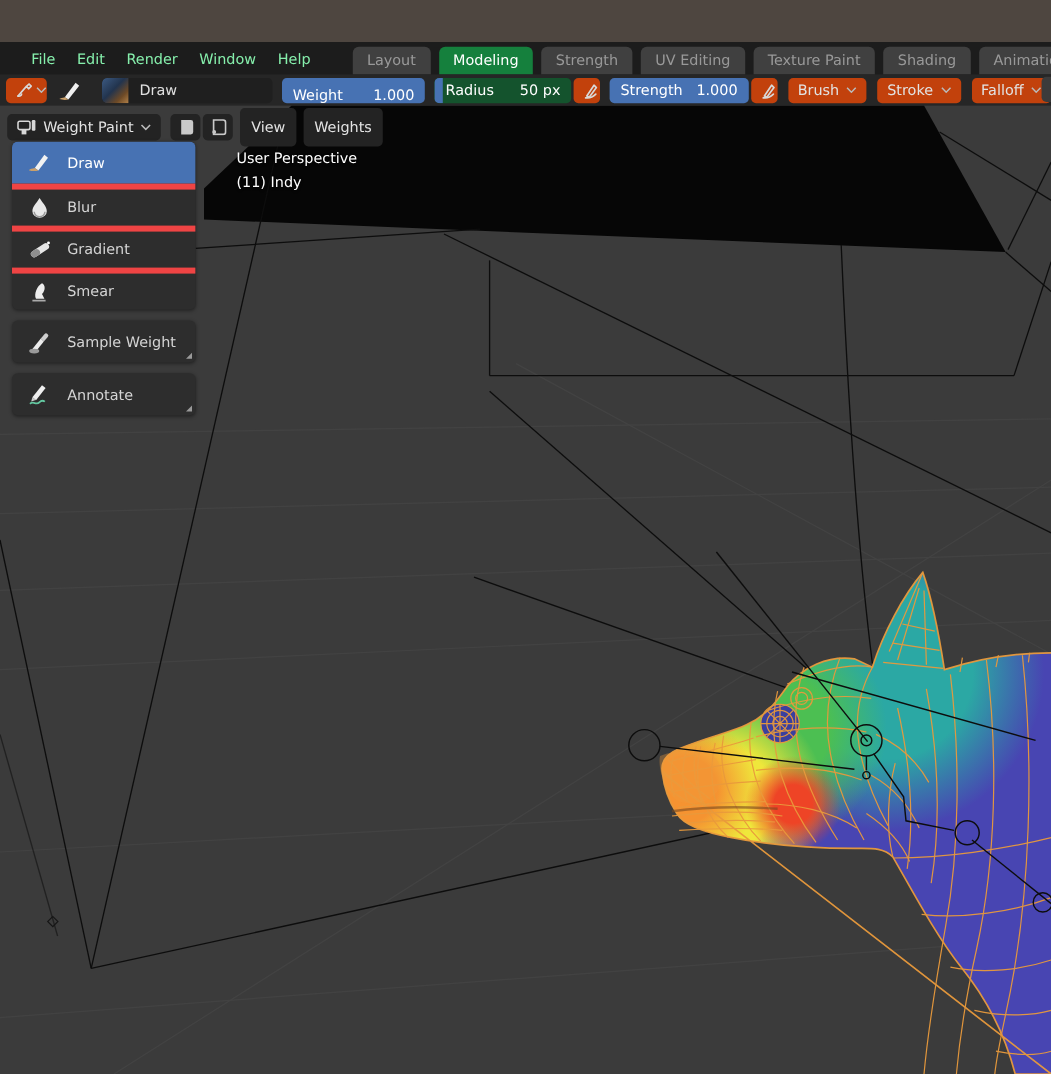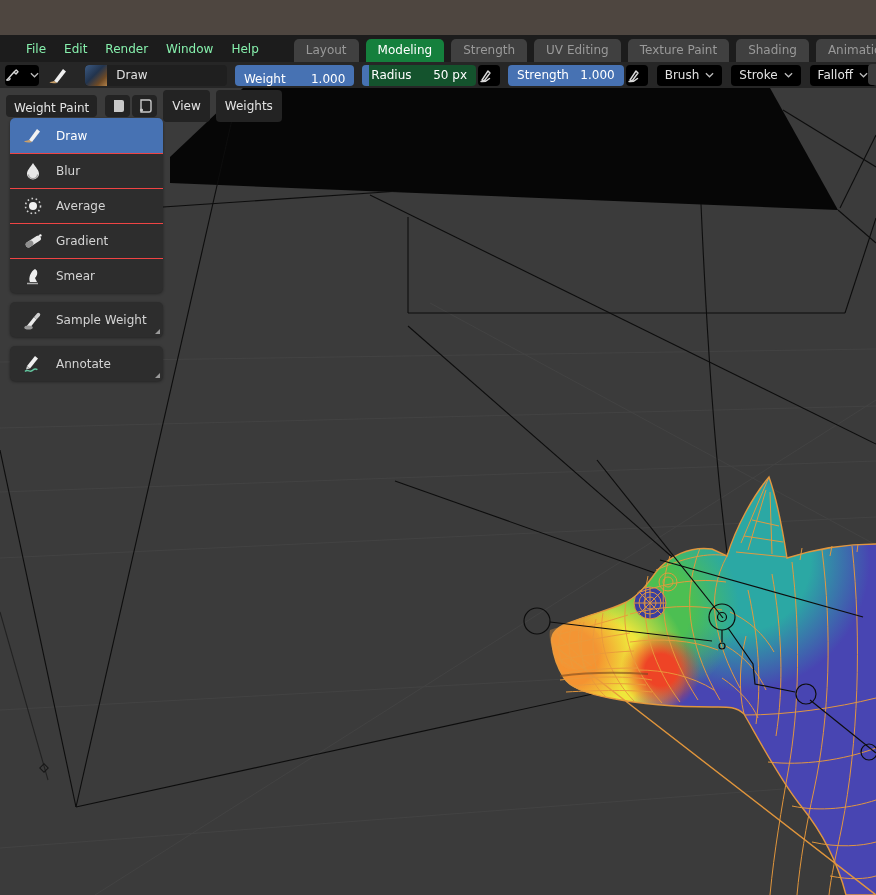--- a/index.html
+++ b/index.html
@@ -17,22 +17,22 @@
   .logo { width:20px; height:18px; margin:0 8px 0 9px; }
   .menu-item { padding:4px 9px; color:#86efac; border-radius:4px; cursor:default; }
   .tabs { display:flex; align-items:flex-end; height:27px; margin-left:26px; gap:7px; }
   .tab { height:23px; padding:4px 12px 0; background:#404040; color:#999;
     border-radius:5px 5px 0 0; white-space:nowrap; }
   .tab.active { background:#15803d; color:#fff; }
 
   
   .toolsettings { position:absolute; left:0; top:62px; width:876px; height:26px; background:#262626;
     display:flex; align-items:center; }
-  .ts-btn { background:#000000; border-radius:4px; height:21px; display:flex; align-items:center;
-    justify-content:space-between; }
+  .ts-btn { background:#c2410c; border-radius:4px; height:21px; display:flex; align-items:center;
+    justify-content:flex-end; }
   .tool-select { width:35px; margin-left:5px; gap:1px; }
   .brush-big { width:30px; height:24px; margin-left:6px; display:flex; align-items:center; justify-content:center; }
   .brush-field { margin-left:12px; width:148px; height:21px; background:#1f1f1f; border-radius:4px;
     display:flex; align-items:center; overflow:hidden; }
   .brush-thumb { width:22px; height:21px; border-radius:4px 0 0 4px;
     background:linear-gradient(135deg,#3c5a82 0%,#22344e 45%,#6e4a26 75%,#b08048 100%); }
   .brush-field span { margin-left:9px; color:#e0e0e0; }
   .slider { height:21px; border-radius:4px; display:flex; align-items:center; justify-content:space-between;
     padding:0 9px; position:relative; overflow:hidden; color:#fff; }
   .slider .fill { position:absolute; left:0; top:0; bottom:0; background:#4772b3; }
@@ -48,31 +48,31 @@
   .chev { width:9px; height:6px; }
 
   
   .viewport { position:absolute; left:0; top:88px; width:876px; height:807px; background:#3b3b3b; }
   .viewport svg.scene { position:absolute; left:0; top:0; }
 
   
   .vp-header { position:absolute; left:6px; top:2px; display:flex; align-items:center; gap:4px; }
   .vp-btn { background:#232323; border-radius:4px; height:22px; display:flex; align-items:center;
     color:#e3e3e3; }
-  .mode-dd { padding:0 8px; gap:6px;flex-direction:column; }
+  .mode-dd { padding:0 8px; gap:6px; }
   .vp-toggle { width:25px; justify-content:center; }
   .vp-menu { padding:16px 9px; margin-left:2px; }
   .vp-header .group { display:flex; gap:2px; margin-left:4px; }
 
   
   .toolbar { position:absolute; left:10px; top:30px; width:153px; display:flex; flex-direction:column; gap:9px; }
   .tool-group { background:#2d2d2d; border-radius:5px; overflow:hidden; box-shadow:0 1px 3px rgba(0,0,0,.4); }
   .tool-item { height:35px; display:flex; align-items:center; gap:12px; padding-left:12px;
     color:#d4d4d4; position:relative; }
-  .tool-group .tool-item + .tool-item { border-top:1px solid #ef4444; }
+  .tool-group .tool-item + .tool-item { border-top:5px solid #ef4444; }
   .tool-item.active { background:#4772b3; color:#fff; }
   .tool-item .ticon { width:22px; height:22px; flex:0 0 22px; }
   .subtool::after { content:""; position:absolute; right:3px; bottom:3px; width:0; height:0;
     border-left:5px solid transparent; border-bottom:5px solid #9a9a9a; }
 
   .vp-info { position:absolute; left:197px; top:34px; color:#fff; font-size:12px;
     text-shadow:0 1px 2px rgba(0,0,0,.8); line-height:20px; }
   .icon-white { stroke:#d8d8d8; fill:none; stroke-width:1.4; stroke-linecap:round; stroke-linejoin:round; }
 </style>
 </head>
@@ -350,46 +350,43 @@
         </div>
       </div>
       <div class="vp-btn vp-menu">
           <span>View</span>
         </div>
       <div class="vp-btn vp-menu">
           <span>Weights</span>
         </div>
     </div>
 
+    <div class="vp-info">
+      <div>User Perspective</div>
+      <div>(11) Indy</div>
+    </div>
 
     <div class="toolbar">
       <div class="tool-group">
         <div class="tool-item active">
           <svg class="ticon" viewBox="0 0 22 22">
             <path d="M7,15 L15,4 l3,2.4 L10,17 Z" fill="#f2f2f2"></path>
             <path d="M7,15 c-2.4,.9 -3.6,.3 -5,1.8 c2.6,1 6,1 8,.2 Z" fill="#caa06a"></path>
             </svg>
           <span>Draw</span>
         </div>
         <div class="tool-item">
           <svg class="ticon" viewBox="0 0 22 22">
             <path d="M11,3 C14,8 17,10 17,14 a6,5.4 0 0 1 -12,0 C5,10 8,8 11,3 Z" fill="#e8e8e8"></path>
             <path d="M6.5,14.5 a4.5,4 0 0 0 9,0" fill="none" stroke="#9a9a9a" stroke-width="1.2"></path>
             </svg>
           <span>Blur</span>
         </div>
         <div class="tool-item">
           <svg class="ticon" viewBox="0 0 22 22">
-            <circle cx="11" cy="11" r="4" fill="#f0f0f0"></circle>
-            <circle cx="11" cy="11" r="7.5" fill="none" stroke="#cfcfcf" stroke-width="1.6" stroke-dasharray="1.6 2.6"></circle>
-            </svg>
-          <span>Average</span>
-        </div>
-        <div class="tool-item">
-          <svg class="ticon" viewBox="0 0 22 22">
             <rect x="3" y="9" width="17" height="5.6" rx="2.8" transform="rotate(-33 11 12)" fill="#e6e6e6"></rect>
             <rect x="3" y="9" width="8" height="5.6" rx="2.8" transform="rotate(-33 11 12)" fill="#8f8f8f"></rect>
             <circle cx="18.4" cy="5.4" r="1.2" fill="#fff"></circle>
             </svg>
           <span>Gradient</span>
         </div>
         <div class="tool-item">
           <svg class="ticon" viewBox="0 0 22 22">
             <path d="M8,17 C6,13 9,6 13,4 C16,5.5 16,10 13,13 L15,17 Z" fill="#ededed"></path>
             <path d="M5,18.5 h11" stroke="#aaa" stroke-width="1.6"></path>

